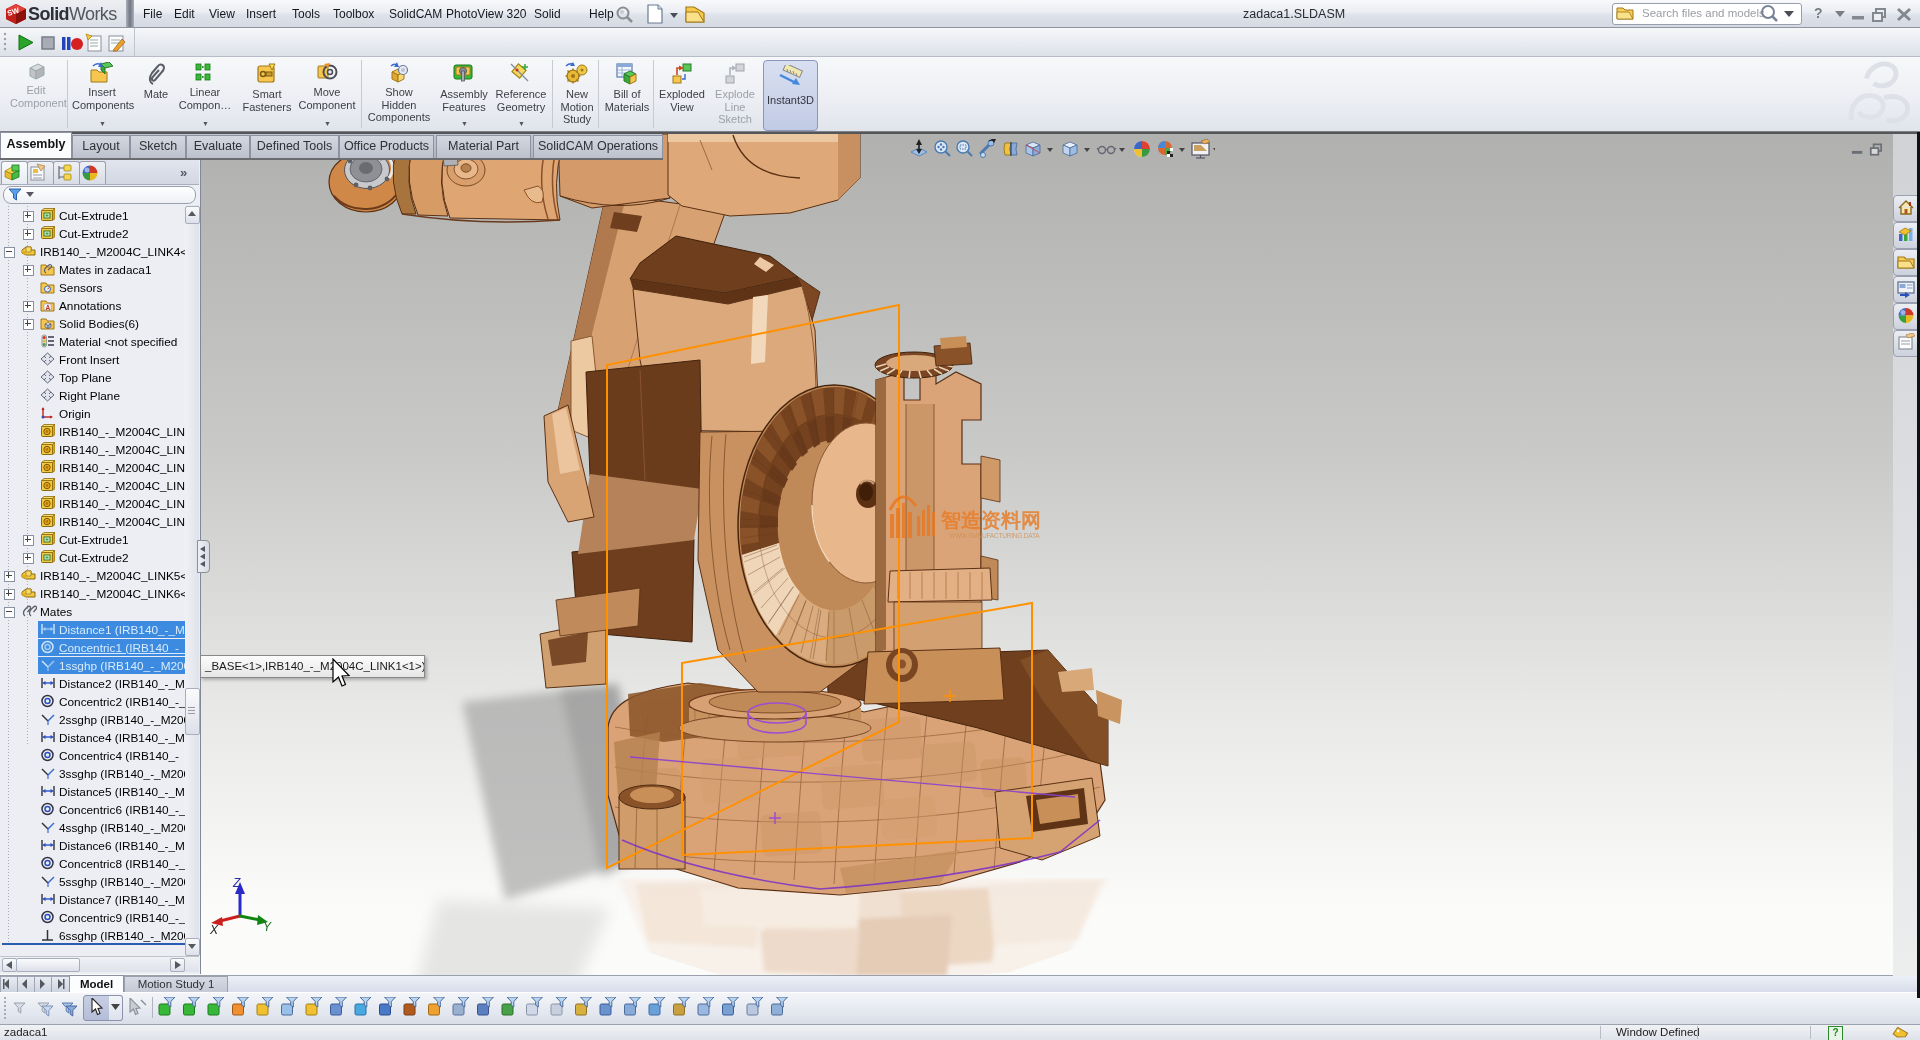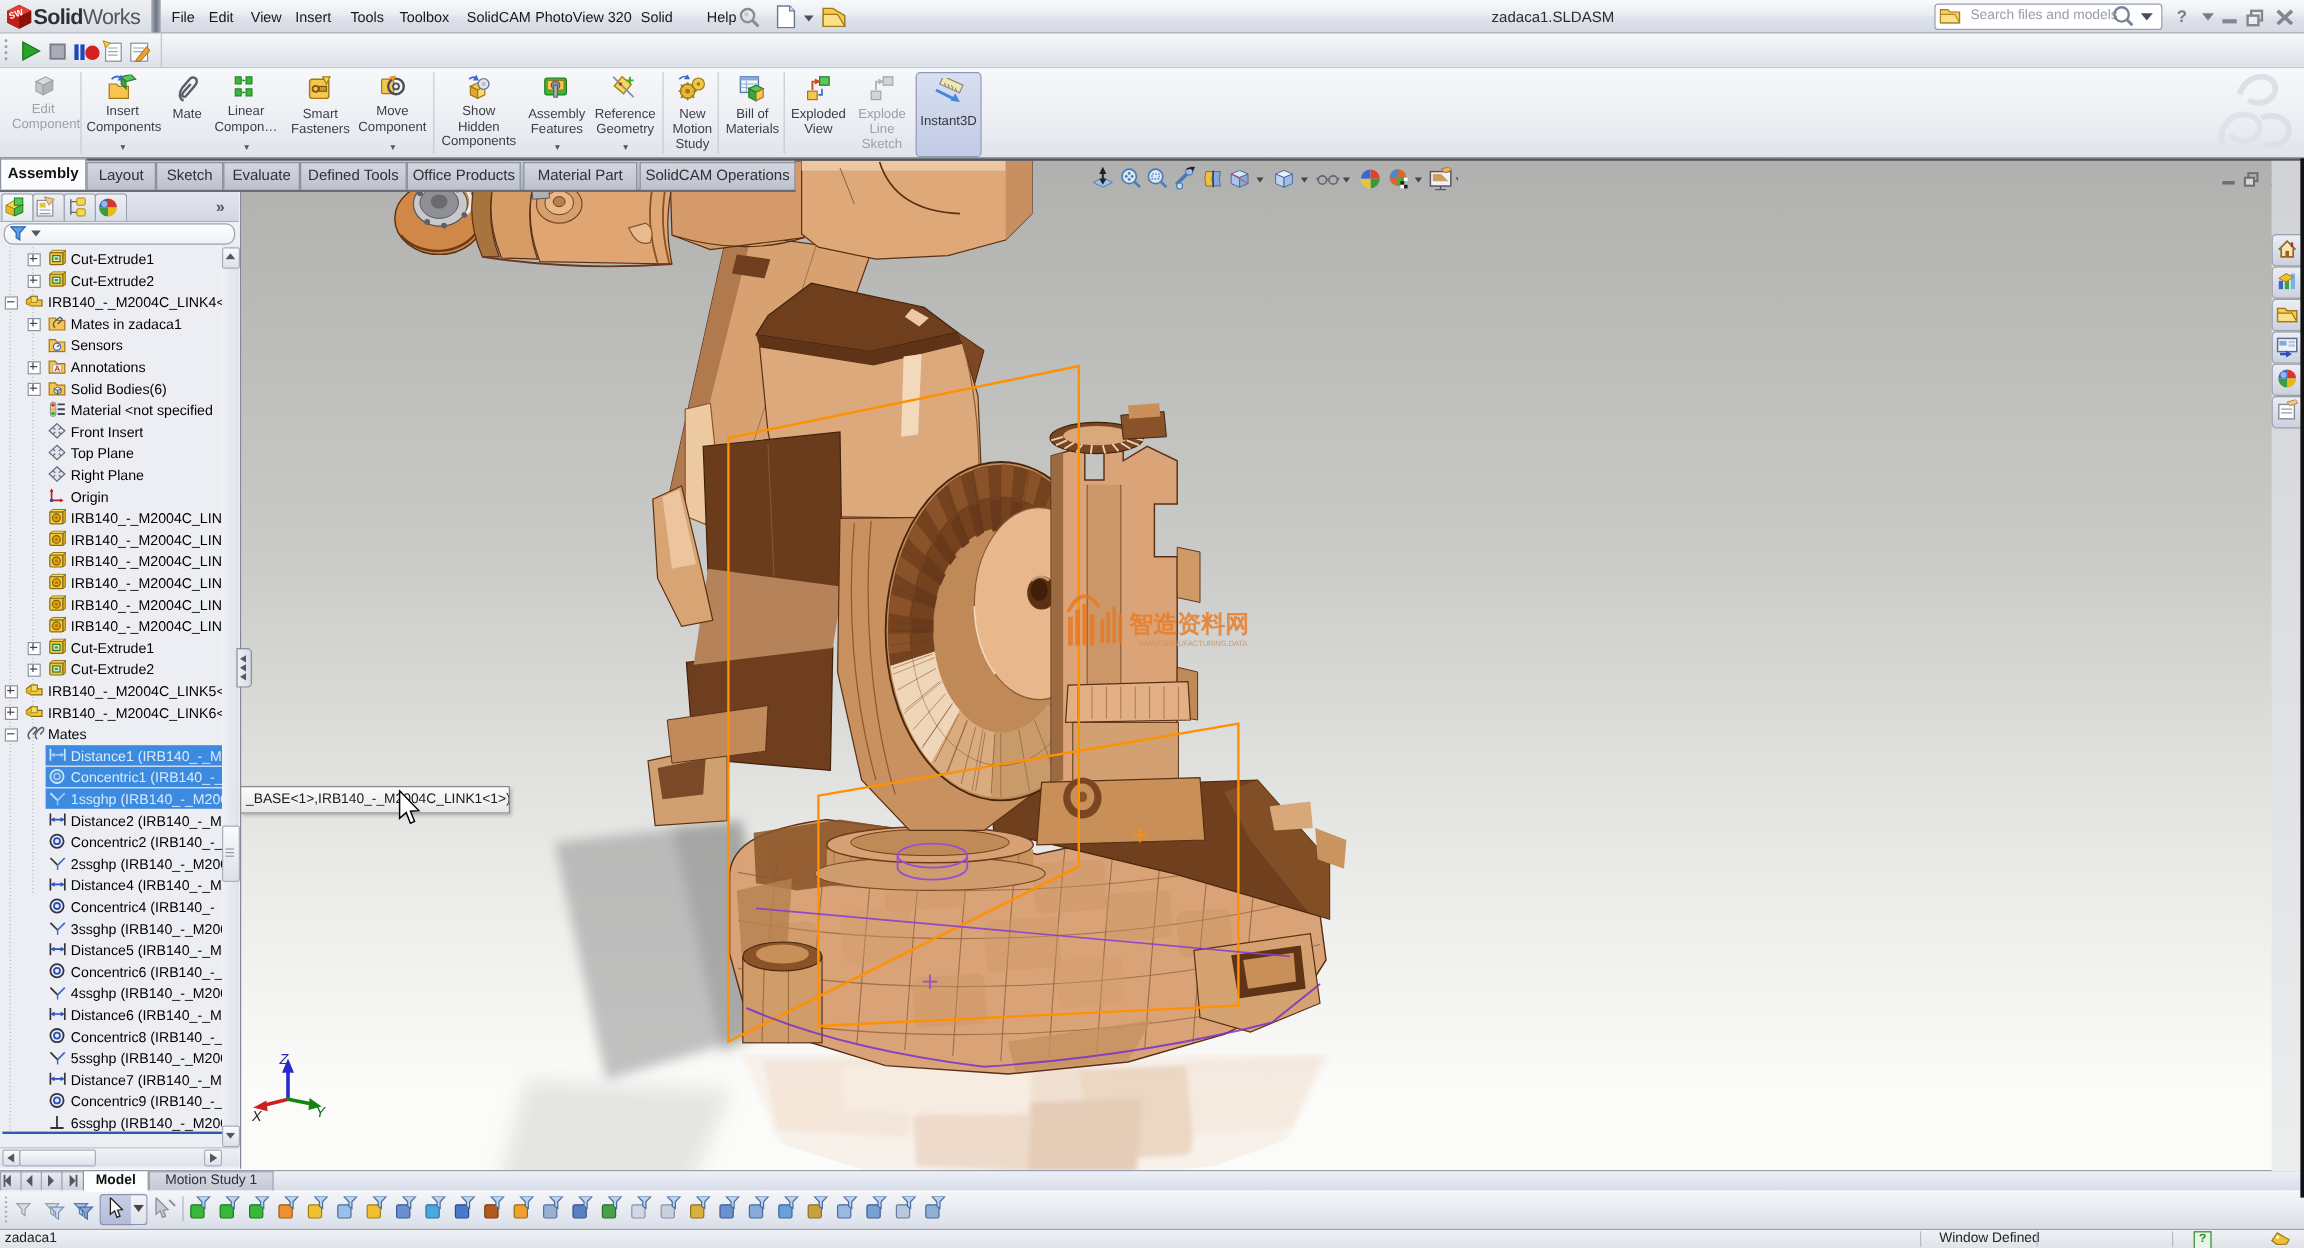--- a/index.html
+++ b/index.html
@@ -914,21 +914,21 @@
         <line x1="4" y1="7" x2="12" y2="7" stroke="#9ec9f0" stroke-width="1.4"></line>
         <polygon points="2,7 5.5,5 5.5,9" fill="#9ec9f0"></polygon>
         <polygon points="14,7 10.5,5 10.5,9" fill="#9ec9f0"></polygon>
       </svg></div>
 <div class="abs trow" style="left:59px;top:622.5px;width:126px;color:#d6ebfc;">Distance1 (IRB140_-_M2</div>
 <div class="abs tsel" style="left:38px;top:638.5px;width:147px;"></div>
 <div class="abs" style="left:40px;top:640px;"><svg width="15" height="14" viewBox="0 0 15 14">
         <circle cx="7.5" cy="7" r="5.5" fill="none" stroke="#cfe5fa" stroke-width="1.5"></circle>
         <circle cx="7.5" cy="7" r="2.5" fill="none" stroke="#9ec9f0" stroke-width="1.5"></circle>
       </svg></div>
-<div class="abs trow" style="left:59px;top:640.5px;width:126px;color:#d6ebfc;">Concentric1 (IRB140_-_</div>
+<div class="abs trow" style="left:59px;top:640.5px;width:126px;color:#d6ebfc;text-decoration:underline;">Concentric1 (IRB140_-_</div>
 <div class="abs tsel" style="left:38px;top:656.5px;width:147px;"></div>
 <div class="abs" style="left:40px;top:658px;"><svg width="15" height="14" viewBox="0 0 15 14">
         <line x1="2" y1="3" x2="8" y2="9" stroke="#cfe5fa" stroke-width="1.4"></line>
         <line x1="14" y1="3" x2="8" y2="9" stroke="#9ec9f0" stroke-width="1.4"></line>
         <line x1="8" y1="9" x2="8" y2="13" stroke="#9ec9f0" stroke-width="1.2"></line>
       </svg></div>
 <div class="abs trow" style="left:59px;top:658.5px;width:126px;color:#d6ebfc;">1ssghp (IRB140_-_M200</div>
 <div class="abs" style="left:40px;top:676px;"><svg width="16" height="14" viewBox="0 0 16 14">
         <line x1="2" y1="2" x2="2" y2="12" stroke="#333" stroke-width="1.4"></line>
         <line x1="14" y1="2" x2="14" y2="12" stroke="#333" stroke-width="1.4"></line>

